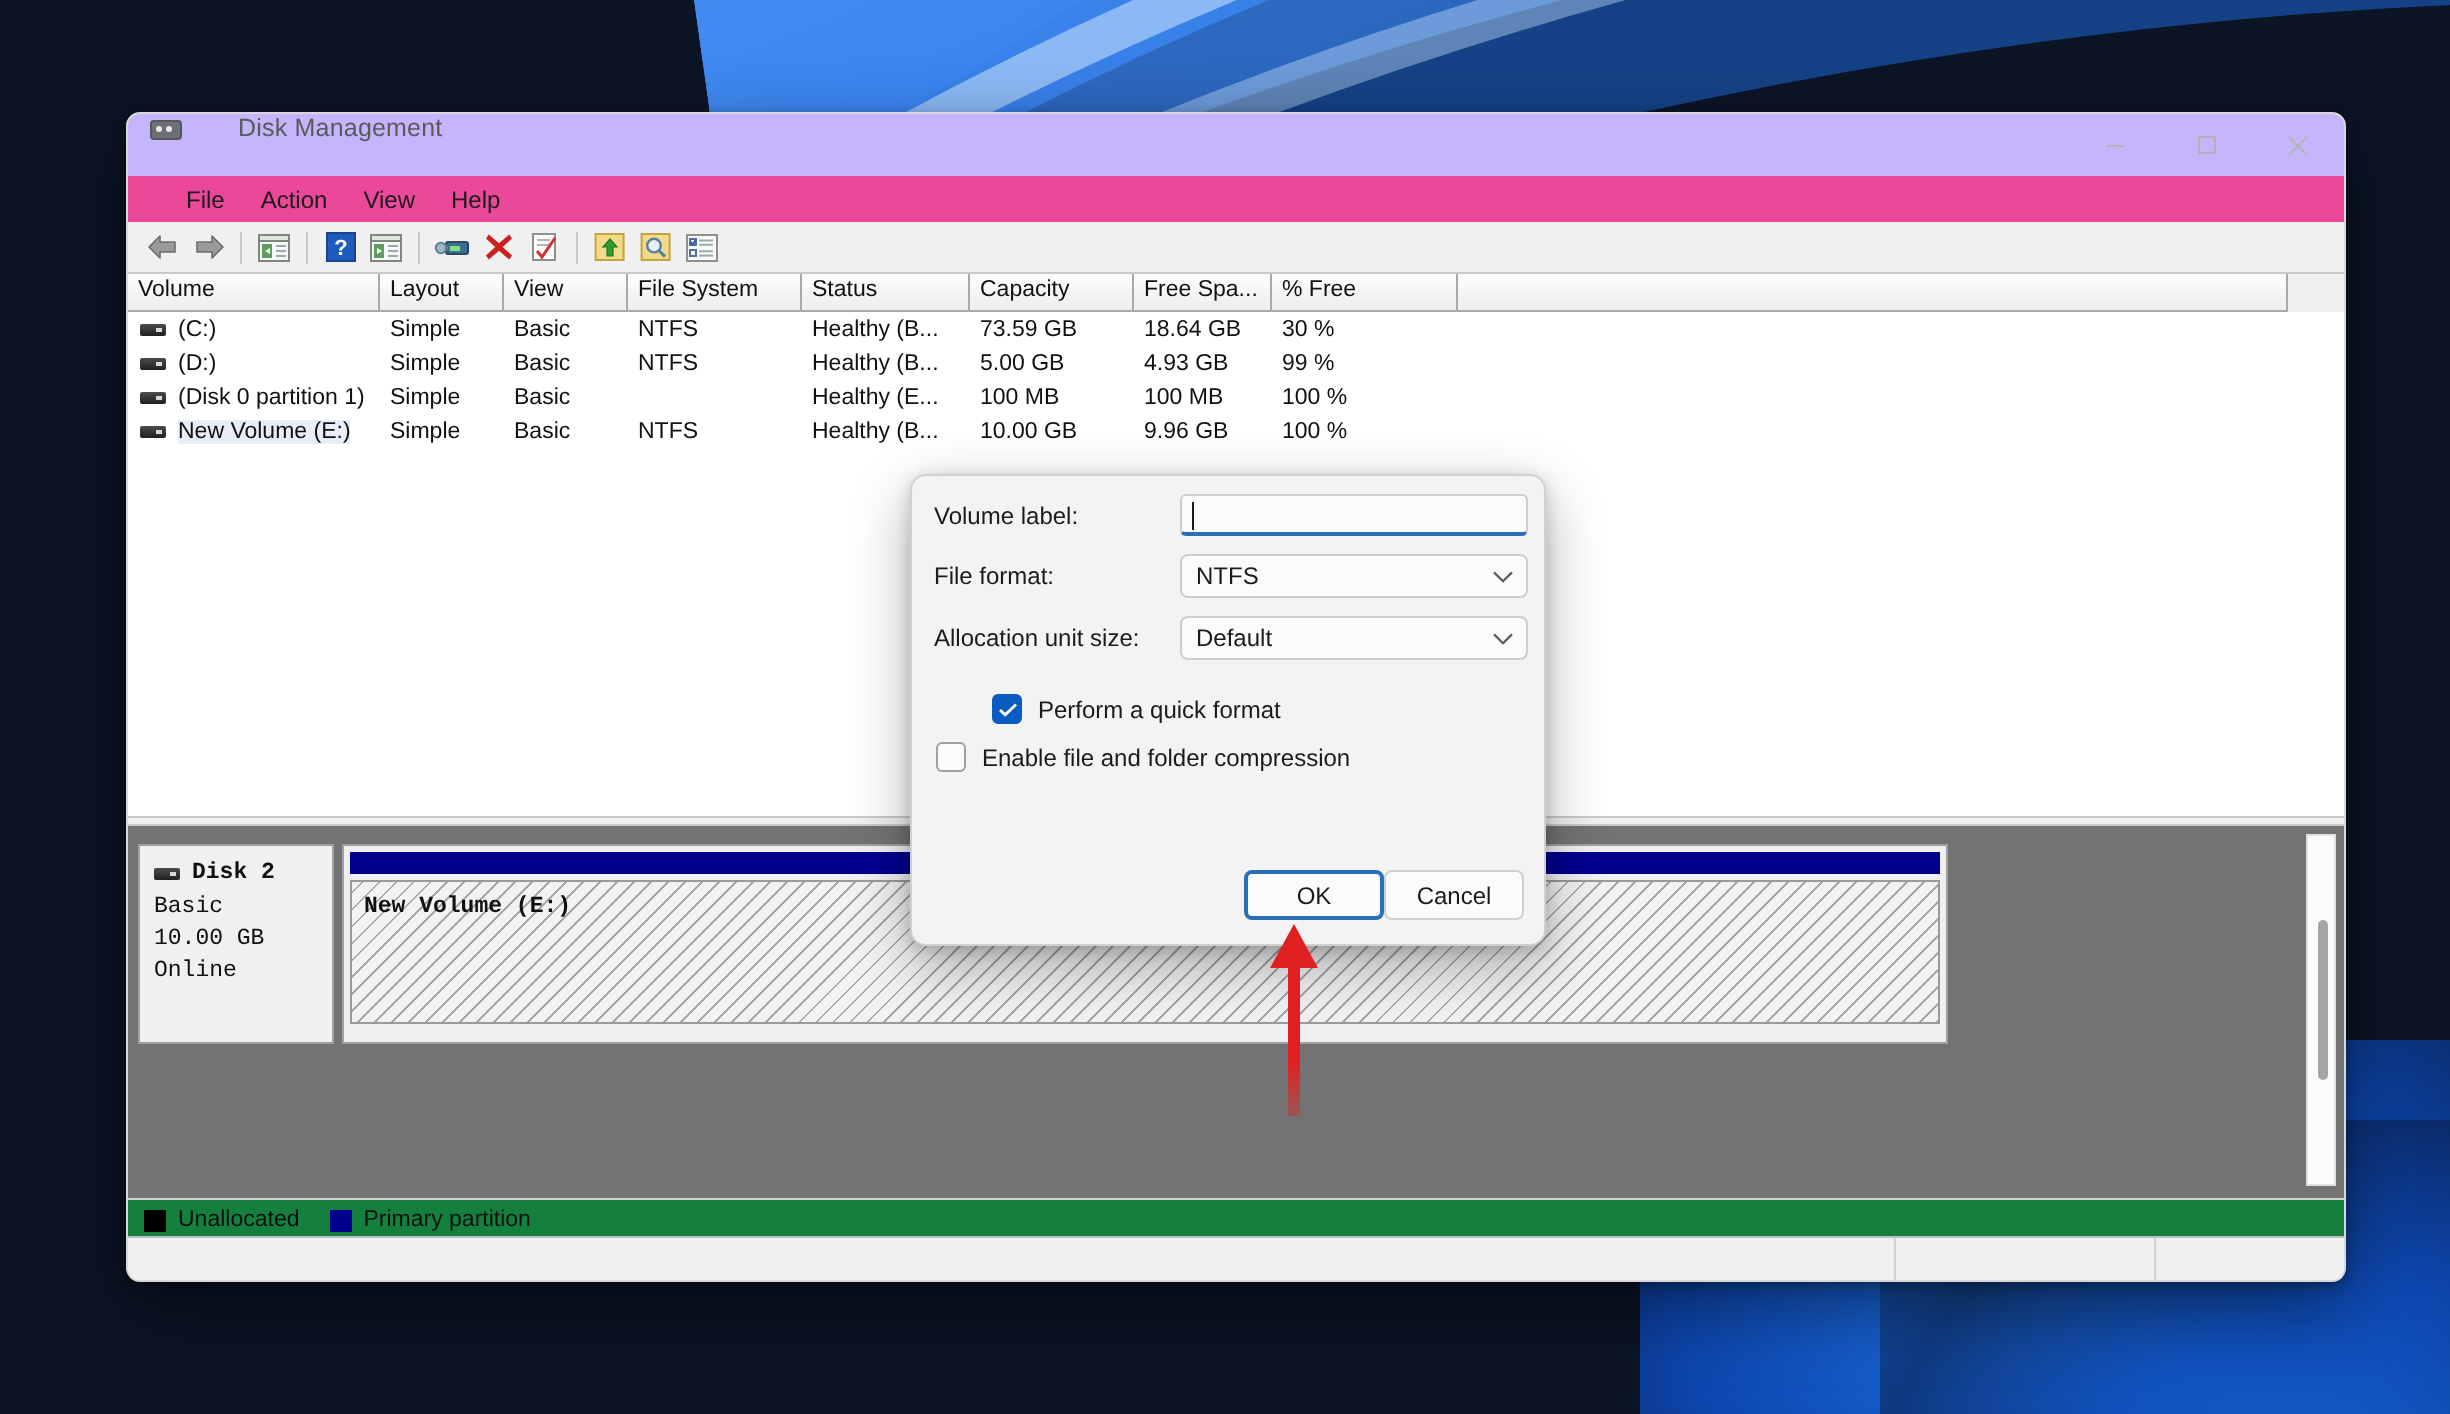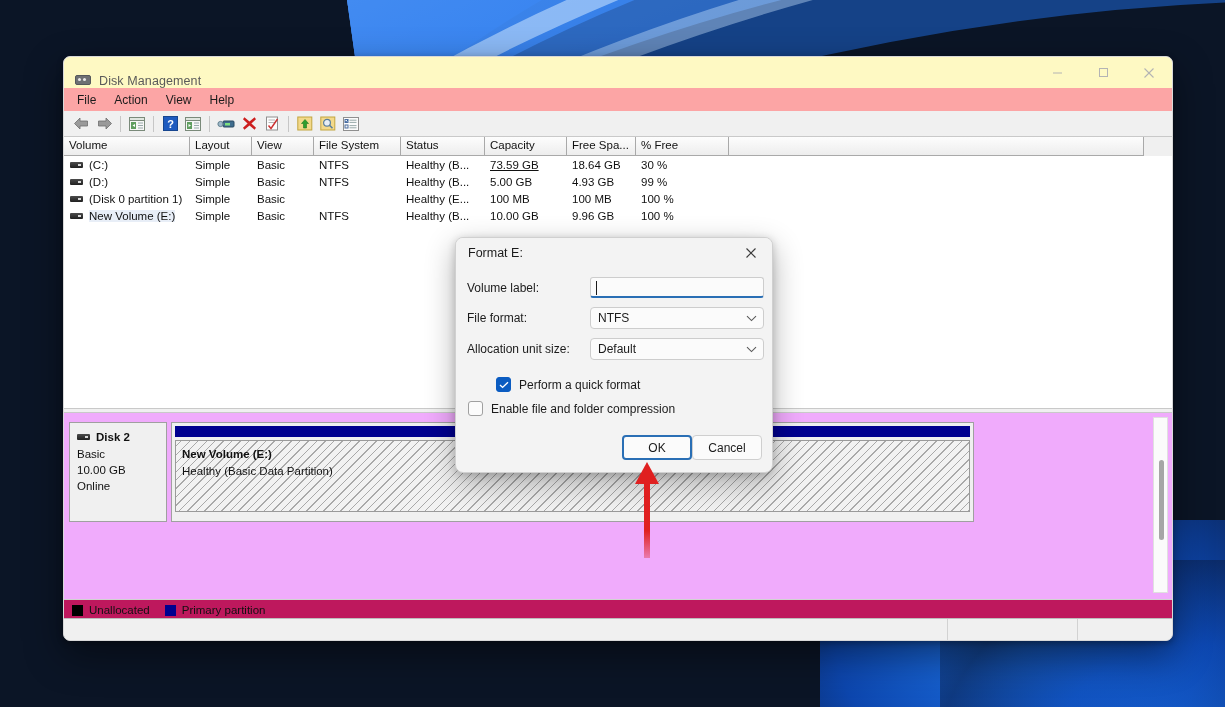--- a/index.html
+++ b/index.html
@@ -42,23 +42,24 @@
     box-shadow: 0 14px 38px rgba(0,0,0,.45), 0 2px 6px rgba(0,0,0,.3);
     border: 1px solid #d8d8d8;
     overflow: hidden;
     font-size: 12px;
     color: #1b1b1b;
   }
 
   
   #titlebar {
     height: 31px;
-    background: #fef9c3;
-    display: flex; align-items: flex-end;
+    background: #c4b5fd;
+    display: flex; align-items: flex-start;
     position: relative;
+    gap: 20px;
   }
   #title-icon {
     width: 16px; height: 16px;
     margin-left: 11px; margin-right: 8px;
     position: relative;
   }
   .dm-ico-body {
     position: absolute; left: 0; top: 3px;
     width: 16px; height: 10px;
     background: #6e7073;
@@ -82,22 +83,22 @@
     display: flex; align-items: center; justify-content: center;
     color: #b4b4b4;
     font-size: 12px;
   }
   .win-btn svg { display:block; }
 
   
   #menubar {
     height: 23px;
     display: flex; align-items: center;
-    padding-left: 4px;
-    background: #fca5a5;
+    padding-left: 20px;
+    background: #ec4899;
     font-size: 12px;
   }
   .menu-item {
     padding: 3px 9px;
     color: #1b1b1b;
   }
 
   
   #toolbar {
     height: 25px;
@@ -167,22 +168,23 @@
     height: 5px;
     background: #f0f0f0;
     border-top: 1px solid #c9c9c9;
     border-bottom: 1px solid #c9c9c9;
   }
 
   
   #disk-pane {
     position: relative;
     height: 186px;
-    background: #f0abfc;
+    background: #737373;
     overflow: hidden;
+    font-family: Liberation Mono, monospace;
   }
   .disk-row {
     display: flex;
     height: 100px;
     margin: 9px 0 0 5px;
   }
   .disk-info {
     width: 98px;
     border: 1px solid #a0a0a0;
     background: #f0f0f0;
@@ -242,21 +244,21 @@
     border-radius: 3px;
   }
 
   
   #legend {
     height: 21px;
     display: flex; align-items: center;
     gap: 6px;
     padding-left: 8px;
     font-size: 11.5px;
-    background: #be185d;
+    background: #15803d;
     border-top: 1px solid #d2d2d2;
     color: #111;
   }
   .lg-sw { width: 11px; height: 11px; flex: 0 0 auto; }
   .lg-sw.unalloc { background: #000000; }
   .lg-sw.primary { background: #00008f; }
   .lg-label { margin-right: 9px; }
 
   
   #statusbar {
@@ -546,21 +548,21 @@
       <div id="vol-rows">
           <div class="vol-row">
             <div class="vol-cell vname" style="width: 126px;">
               <span class="drive-ico"></span>
               <span class="lbl">(C:)</span>
             </div>
             <div class="vol-cell" style="width: 62px;">Simple</div>
             <div class="vol-cell" style="width: 62px;">Basic</div>
             <div class="vol-cell" style="width: 87px;">NTFS</div>
             <div class="vol-cell" style="width: 84px;">Healthy (B...</div>
-            <div class="vol-cell" style="width: 82px; text-decoration: underline;">73.59 GB</div>
+            <div class="vol-cell" style="width: 82px;">73.59 GB</div>
             <div class="vol-cell" style="width: 69px;">18.64 GB</div>
             <div class="vol-cell" style="width: 93px;">30 %</div>
           </div>
           <div class="vol-row">
             <div class="vol-cell vname" style="width: 126px;">
               <span class="drive-ico"></span>
               <span class="lbl">(D:)</span>
             </div>
             <div class="vol-cell" style="width: 62px;">Simple</div>
             <div class="vol-cell" style="width: 62px;">Basic</div>
@@ -609,21 +611,20 @@
             <span>Disk 2</span>
           </div>
           <div>Basic</div>
           <div>10.00 GB</div>
           <div>Online</div>
         </div>
         <div class="part-wrap">
           <div class="part-top" style="background: rgb(0, 0, 143);"></div>
           <div class="part-body">
             <div class="pname">New Volume  (E:)</div>
-            <div>Healthy (Basic Data Partition)</div>
           </div>
         </div>
       </div>
       <div id="disk-scroll">
         <div class="thumb"></div>
       </div>
     </div>
 
     <div id="legend">
       <span class="lg-sw unalloc" style="background: rgb(0, 0, 0);"></span>
@@ -634,29 +635,20 @@
 
     <div id="statusbar">
       <div class="sb-pane" style="width:884px;"></div>
       <div class="sb-pane" style="width:130px;"></div>
       <div class="sb-pane" style="width:96px; border-right:none;"></div>
     </div>
 
   </div>
 
   <div id="format-dialog">
-    <div id="fd-title">
-      <div id="fd-title-text">Format E:</div>
-      <div id="fd-close">
-        <svg width="12" height="12" viewBox="0 0 12 12">
-          <line x1="1.5" y1="1.5" x2="10.5" y2="10.5" stroke="#3a3a3a" stroke-width="1.1"></line>
-          <line x1="10.5" y1="1.5" x2="1.5" y2="10.5" stroke="#3a3a3a" stroke-width="1.1"></line>
-        </svg>
-      </div>
-    </div>
 
     <div class="fd-row">
       <div class="fd-label">Volume label:</div>
       <div class="fd-input">
         <span class="fd-caret"></span>
 
       </div>
     </div>
 
     <div class="fd-row">

